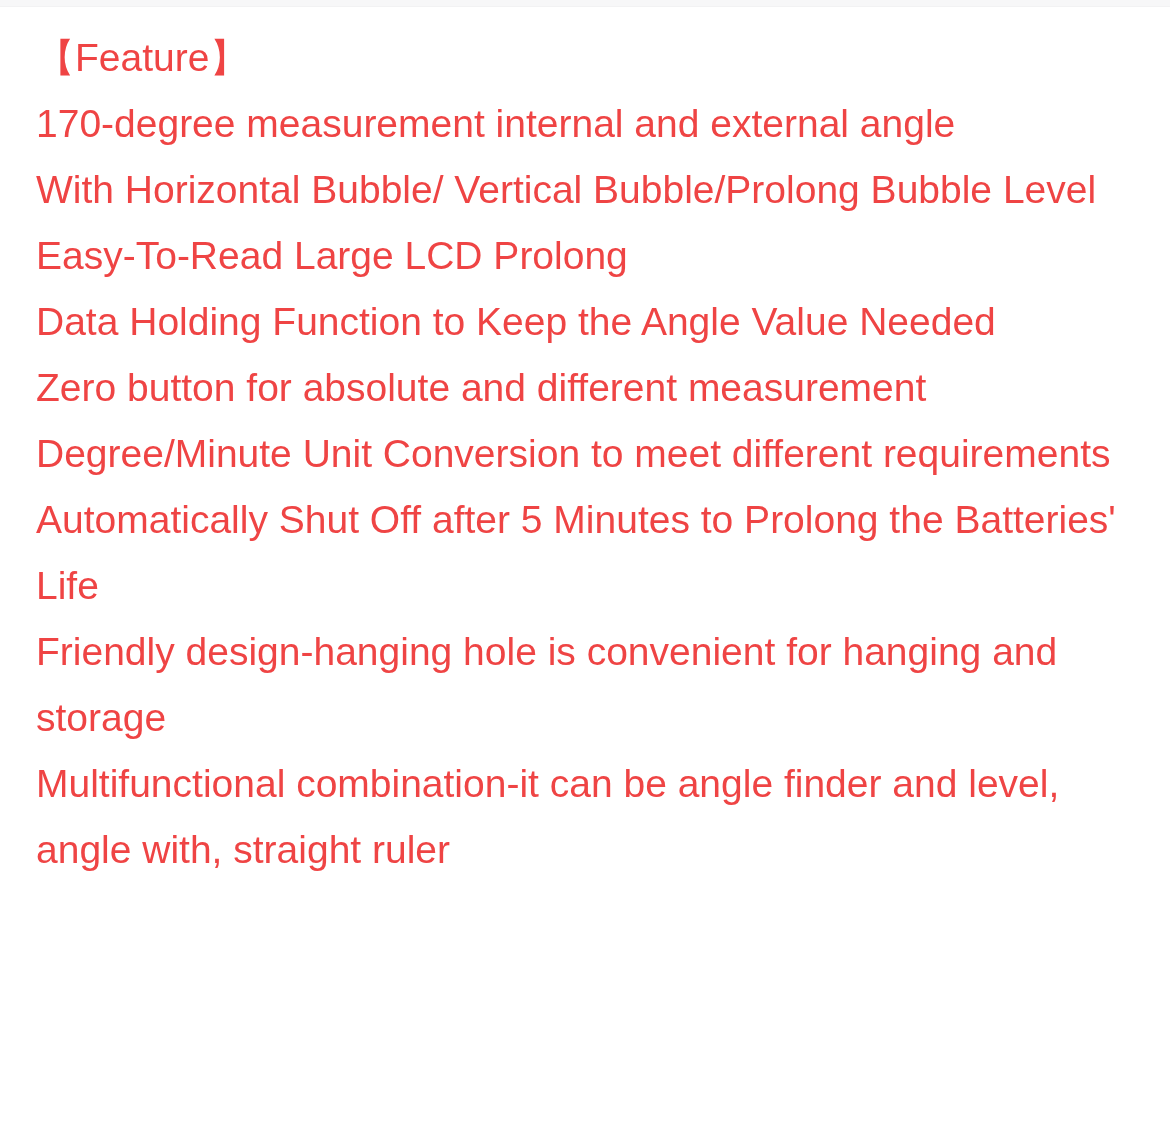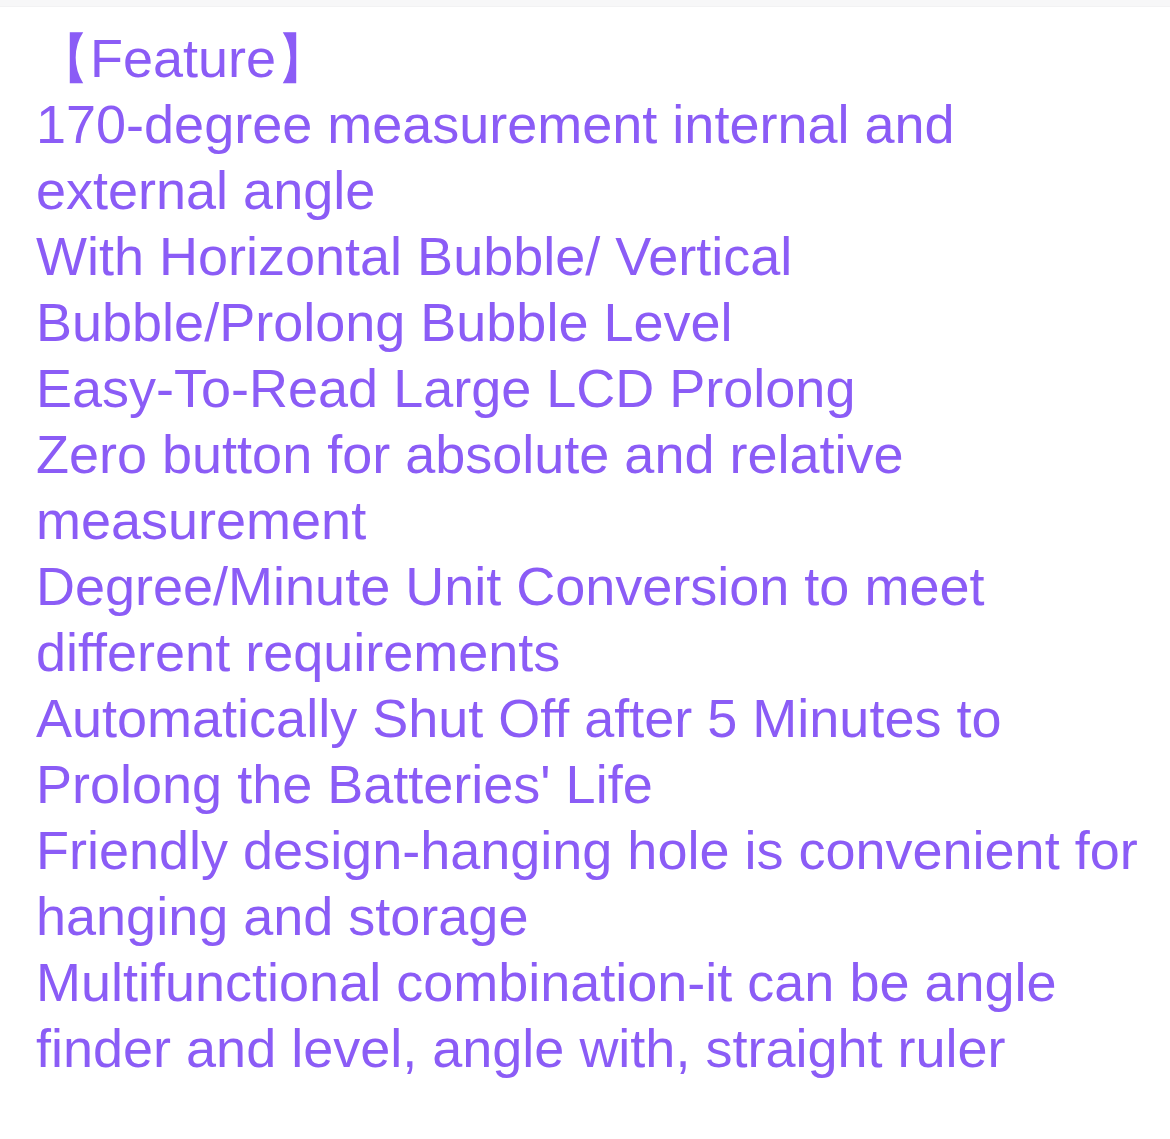--- a/index.html
+++ b/index.html
@@ -16,40 +16,41 @@
   .top-divider {
     width: 1170px;
     height: 6px;
     background: #f7f7f8;
     border-bottom: 1px solid #f2f2f3;
   }
   .feature-section {
     box-sizing: border-box;
     width: 1170px;
     padding: 18px 10px 0 36px;
-    color: #8b5cf6;
-    font-size: 54px;
+    color: #ef4444;
+    font-size: 39px;
     line-height: 66px;
     font-weight: 400;
     letter-spacing: 0px;
   }
   .feature-section p {
     margin: 0;
     padding: 0;
     max-width: 1124px;
   }
 </style>
 </head>
 <body>
 
 <div class="top-divider"></div>
 
 <section class="feature-section">
   <p>【Feature】</p>
   <p>170-degree measurement internal and external angle</p>
   <p>With Horizontal Bubble/ Vertical Bubble/Prolong Bubble Level</p>
   <p>Easy-To-Read Large LCD Prolong</p>
-  <p>Zero button for absolute and relative measurement</p>
+  <p>Data Holding Function to Keep the Angle Value Needed</p>
+  <p>Zero button for absolute and different measurement</p>
   <p>Degree/Minute Unit Conversion to meet different requirements</p>
   <p>Automatically Shut Off after 5 Minutes to Prolong the Batteries' Life</p>
   <p>Friendly design-hanging hole is convenient for hanging and storage</p>
   <p>Multifunctional combination-it can be angle finder and level, angle with, straight ruler</p>
 </section>
 
 </body></html>

